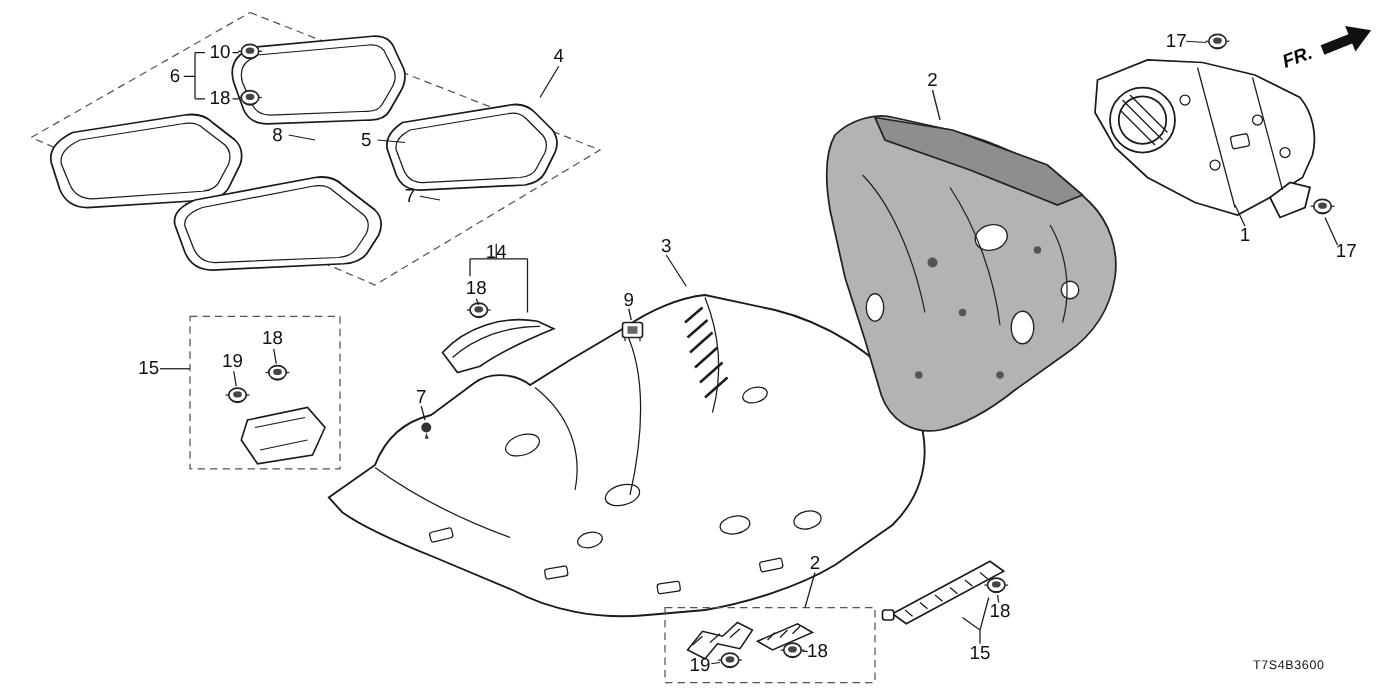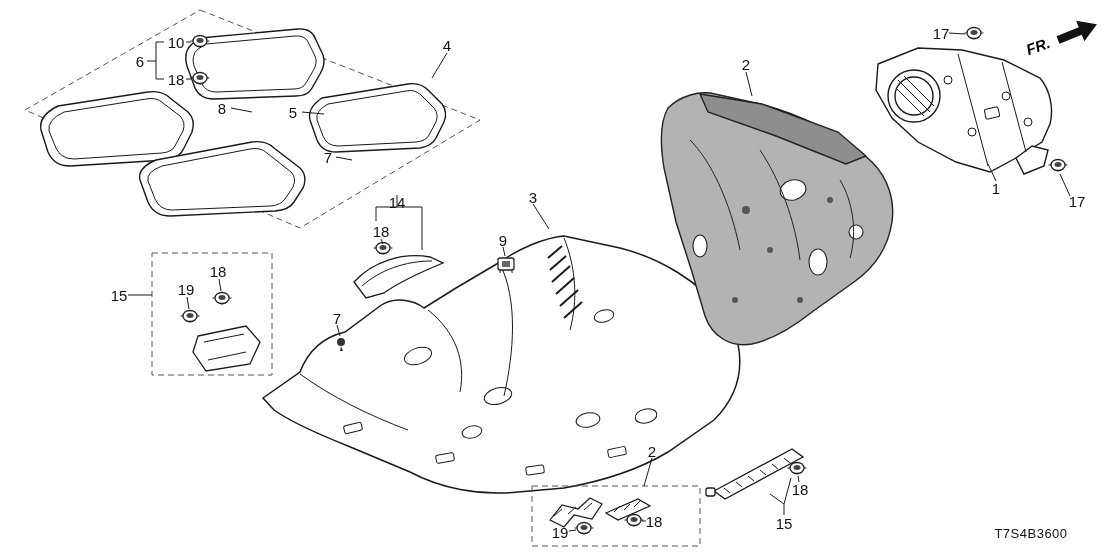--- a/index.html
+++ b/index.html
@@ -12,21 +12,21 @@
     position:absolute;transform:translate(-50%,-50%);
     font-size:15px;color:#111;line-height:1;white-space:nowrap;
     font-family:"Liberation Sans", sans-serif;
   }
   .fr{
     position:absolute;transform:translate(-50%,-50%) rotate(-20deg);
     font-size:15px;font-weight:bold;font-style:italic;color:#000;
   }
   .diagram-code{
     position:absolute;transform:translate(-50%,-50%);
-    font-size:13px;color:#111;letter-spacing:.5px;
+    font-size:10px;color:#111;letter-spacing:.5px;
   }
 </style>
 </head>
 <body>
 
 <div class="stage">
 
 <svg width="1108" height="554" viewBox="0 0 1108 554">
   <defs>
     <g id="clip">

